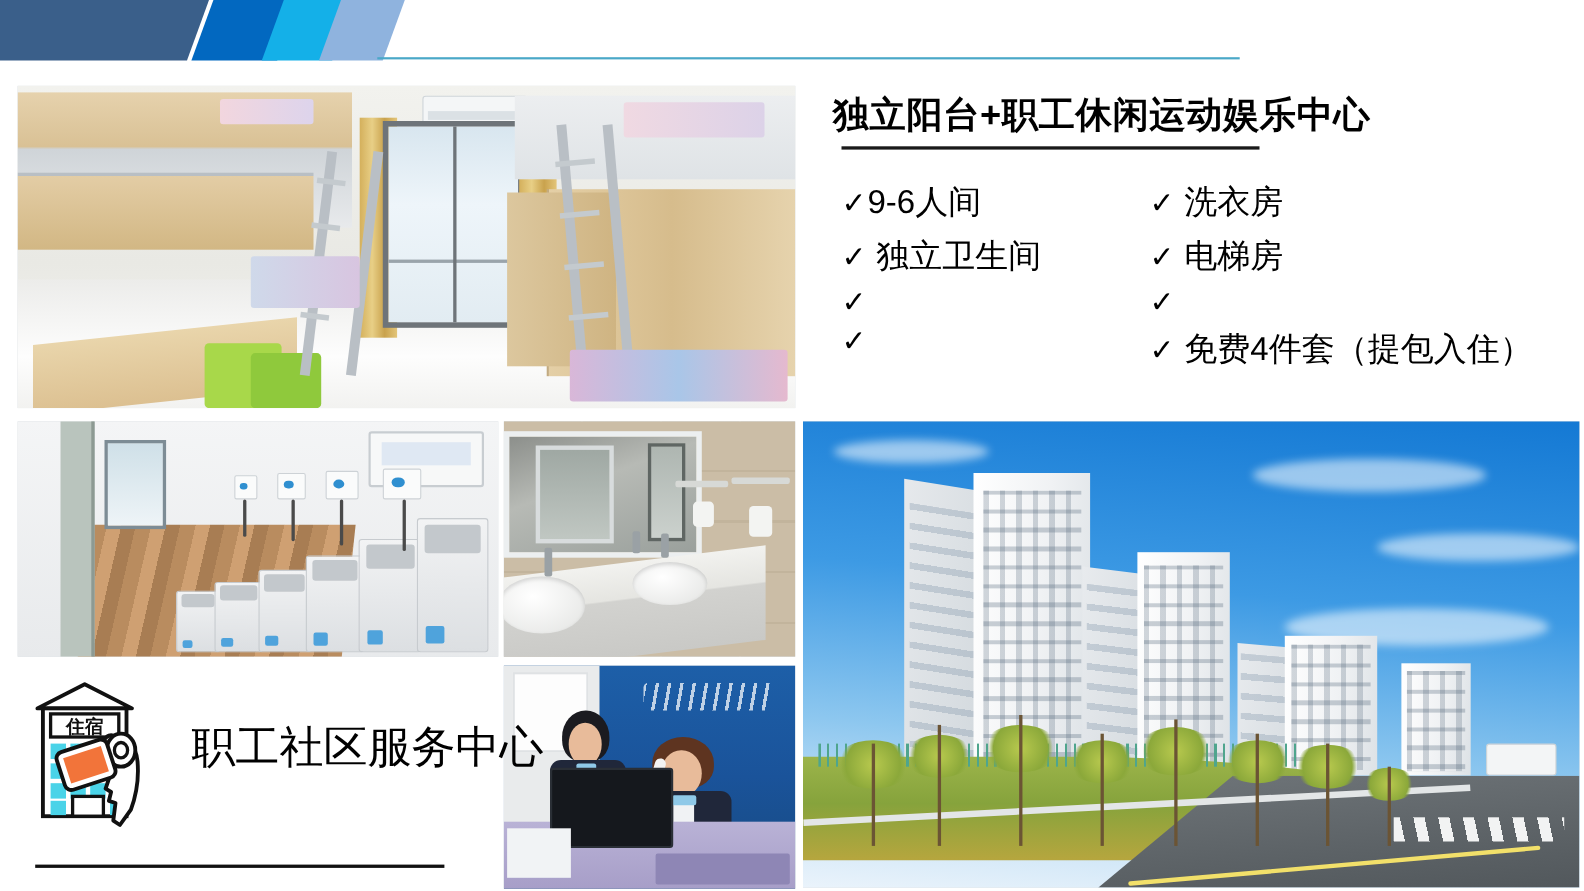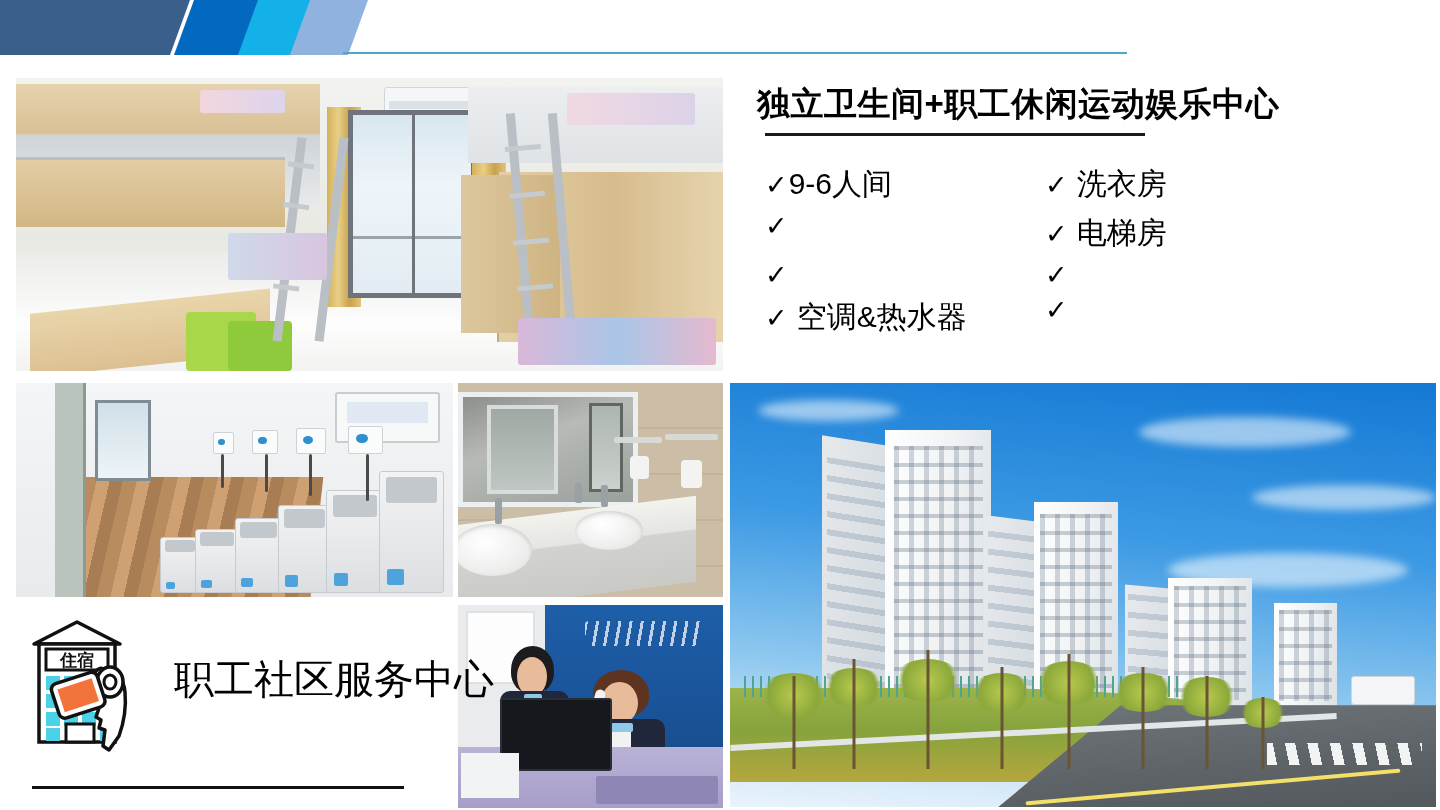--- a/index.html
+++ b/index.html
@@ -219,54 +219,55 @@
         <div class="rung" style="top:74%;left:-4px;width:36px"></div>
       </div>
     <div class="ladder r2"></div>
     <div class="bedding bd1"></div>
     <div class="bedding bd2"></div>
     <div class="bedding bd3"></div>
     <div class="bedding bd4"></div>
   </div>
 
   <div class="right-col">
-    <div class="deck-title">独立卫生间+职工休闲运动娱乐中心</div>
+    <div class="deck-title">独立阳台+职工休闲运动娱乐中心</div>
     <div class="title-rule"></div>
 
     <div class="feature-grid">
       <div class="feat tight">
         <span class="tick">✓</span>
         <span class="ftext">9-6人间</span>
       </div>
       <div class="feat">
         <span class="tick">✓</span>
         <span class="ftext">洗衣房</span>
       </div>
 
       <div class="feat">
         <span class="tick">✓</span>
+        <span class="ftext">独立卫生间</span>
       </div>
       <div class="feat">
         <span class="tick">✓</span>
         <span class="ftext">电梯房</span>
       </div>
 
       <div class="feat">
         <span class="tick">✓</span>
       </div>
       <div class="feat">
         <span class="tick">✓</span>
       </div>
 
       <div class="feat">
         <span class="tick">✓</span>
-        <span class="ftext">空调&amp;热水器</span>
-      </div>
-      <div class="feat">
-        <span class="tick">✓</span>
+      </div>
+      <div class="feat">
+        <span class="tick">✓</span>
+        <span class="ftext">免费4件套（提包入住）</span>
       </div>
     </div>
   </div>
 
   <div class="photo ph-laundry">
     <div class="lw-wall"></div>
     <div class="lw-floor"></div>
     <div class="lw-doorframe"></div>
     <div class="lw-window"></div>
     <div class="lw-screen"></div>

